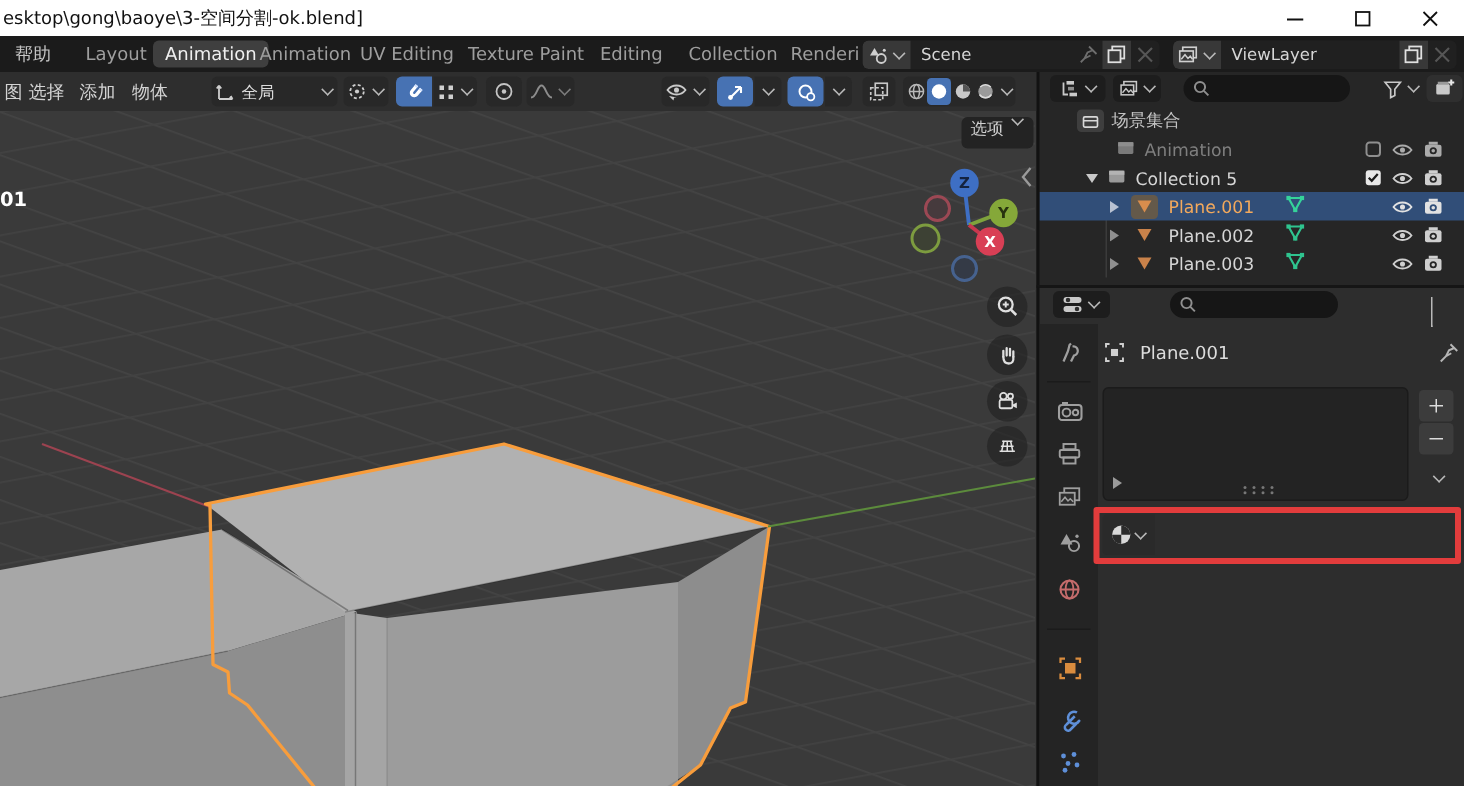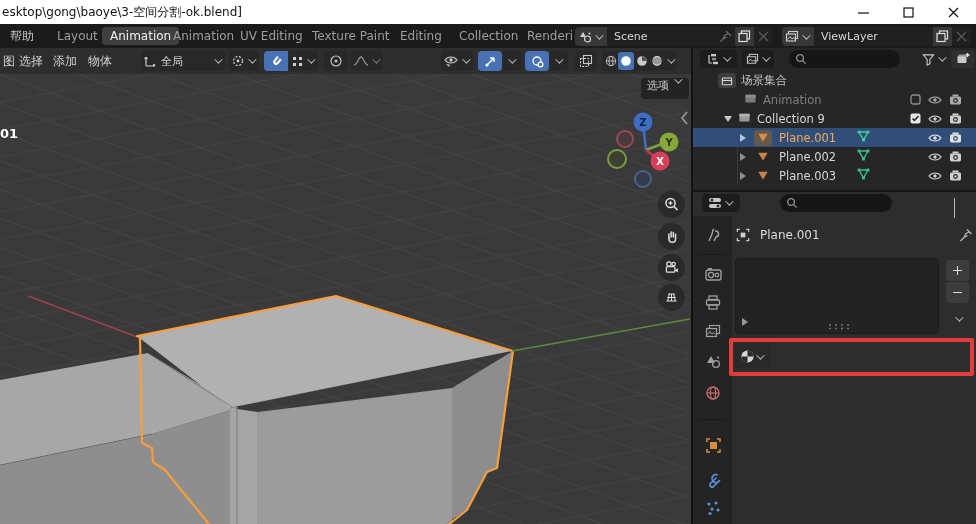--- a/index.html
+++ b/index.html
@@ -441,21 +441,21 @@
   <div class="orow" style="top:61px">
     <svg width="8" height="6" viewBox="0 0 8 6" style="margin-left:31px">
         <polygon points="0,0 8,0 4,6" fill="#c9c9c9"></polygon>
       </svg>
     <span style="margin-left:6px">
       <svg width="13" height="12" viewBox="0 0 14 13">
           <rect x="1.5" y="3" width="11" height="8.5" rx="1" fill="#9a9a9a"></rect>
           <rect x="1.5" y="3" width="11" height="3" fill="#b3b3b3"></rect>
         </svg>
     </span>
-    <span class="olabel" style="margin-left:6px;color:#d6d6d6">Collection 9</span>
+    <span class="olabel" style="margin-left:6px;color:#d6d6d6">Collection 5</span>
     <span class="orights">
       <svg width="11" height="11" viewBox="0 0 11 11">
           <rect x="0.5" y="0.5" width="10" height="10" rx="2" fill="#e8e8e8"></rect>
           <path d="M2.5 5.5 L4.5 7.5 L8.5 3" fill="none" stroke="#1c1c1c" stroke-width="1.5"></path>
         </svg>
       <svg width="14" height="10" viewBox="0 0 14 10">
           <path d="M1 5 C4 1 10 1 13 5 C10 9 4 9 1 5 Z" fill="none" stroke="#cfcfcf" stroke-width="1.2"></path>
           <circle cx="7" cy="5" r="1.7" fill="#cfcfcf"></circle>
         </svg>
       <svg width="13" height="11" viewBox="0 0 13 11">

